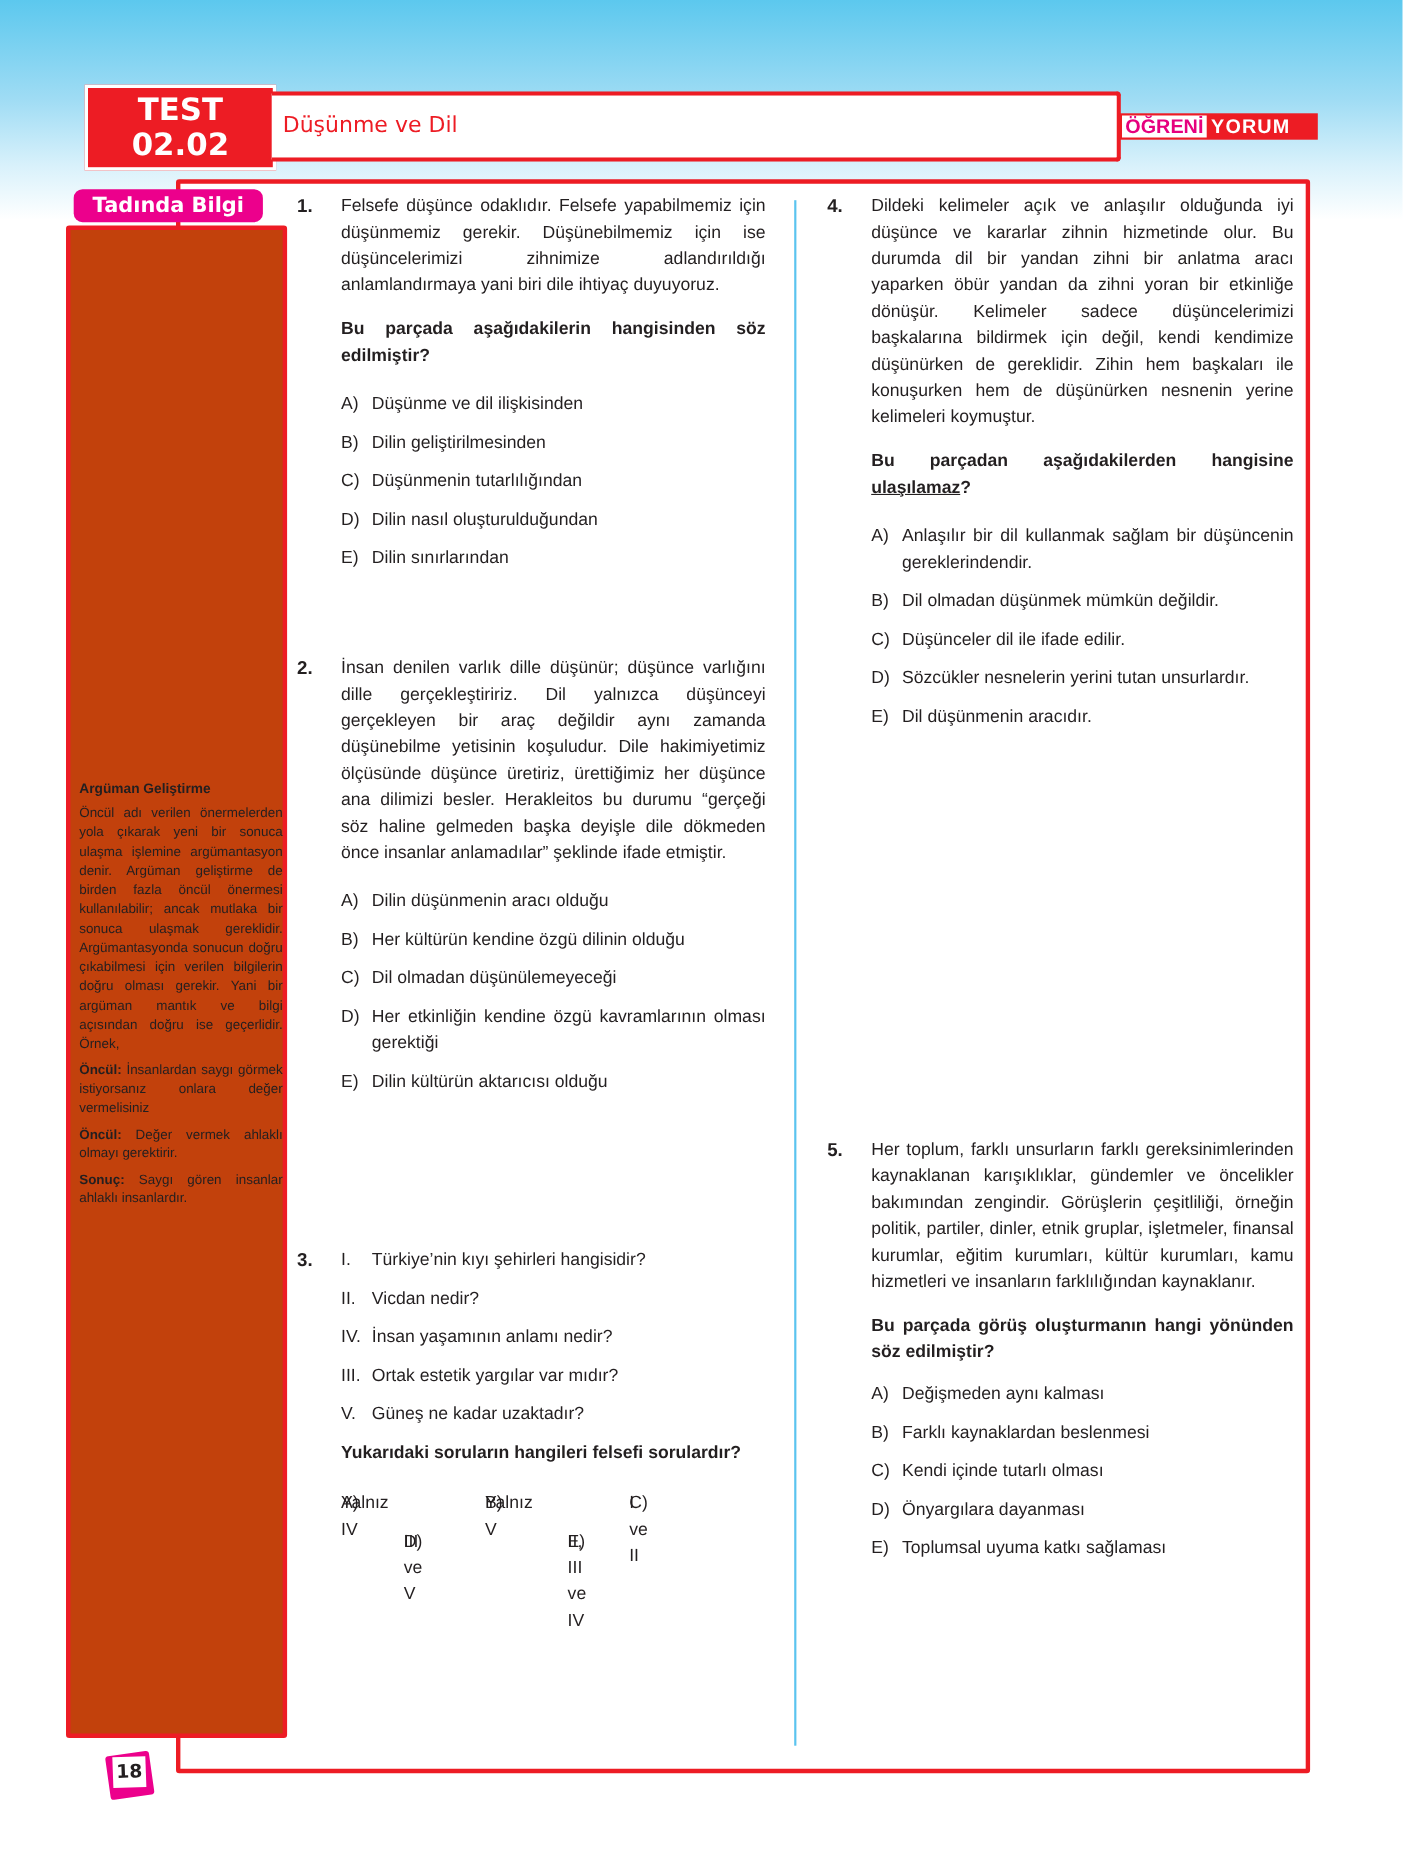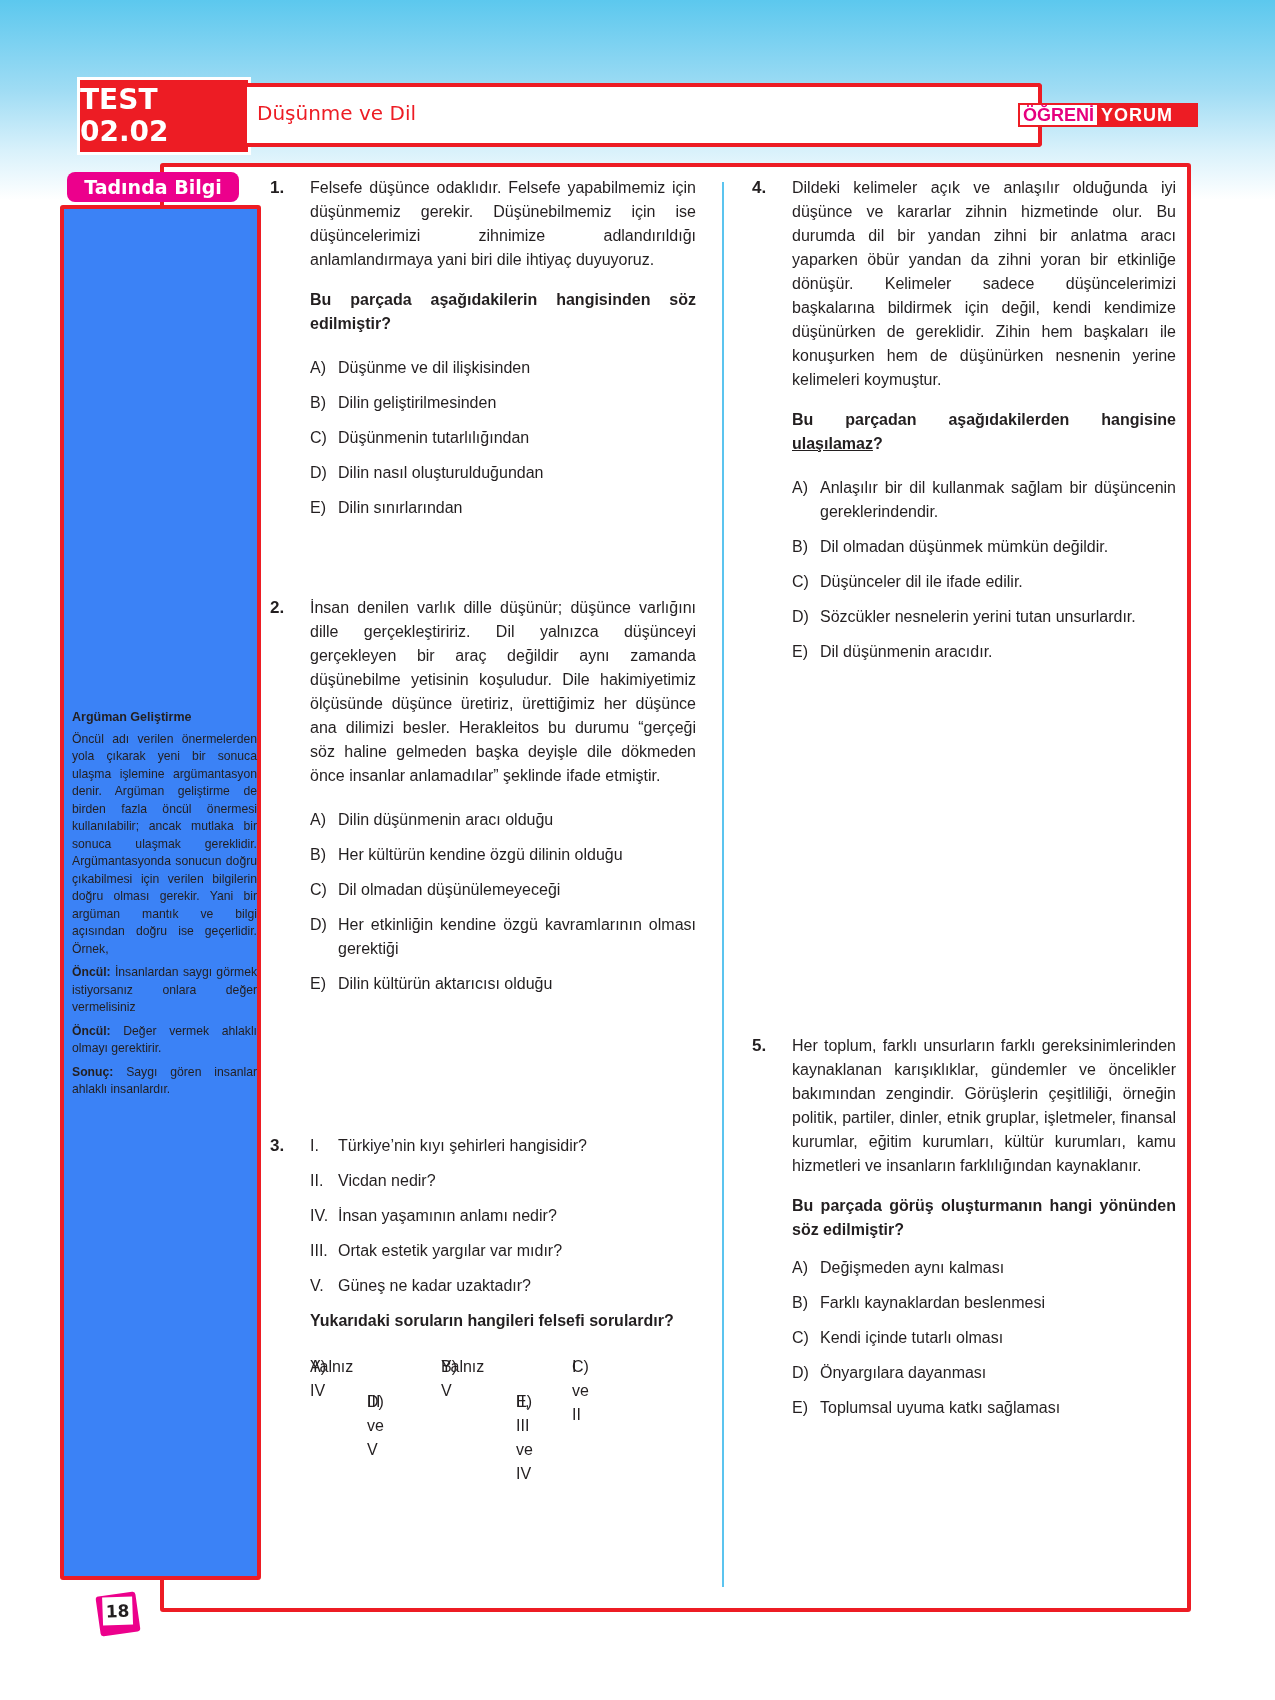--- a/index.html
+++ b/index.html
@@ -9,28 +9,27 @@
       font-family: "Liberation Sans", sans-serif;
       color: #231f20;
     }
     .abs { position: absolute; }
 
     
     .test-badge {
       left: 77px; top: 77px; width: 168px; height: 72px;
       background: #ed1c24; border: 3px solid #ffffff;
       color: #fff; font-family: "DejaVu Sans", sans-serif; font-weight: bold;
-      text-align: left; font-size: 28px; line-height: 32px;
+      text-align: center; font-size: 28px; line-height: 32px;
       display: flex; flex-direction: column; justify-content: center;
     }
     .title-box {
       left: 247px; top: 83px; width: 768px; height: 56px;
       background: #fff; border: 4px solid #ed1c24; border-left: none;
       border-radius: 0 4px 4px 0;
-      padding-left: 23px;
     }
     .title-text {
       position: absolute; left: 10px; top: 14px;
       font-family: "DejaVu Sans", sans-serif; font-size: 20px; color: #ed1c24;
     }
     .brand {
       left: 1018px; top: 103px; height: 24px; width: 180px;
       background: #ed1c24; display: flex; align-items: center;
       font-family: Liberation Sans, sans-serif; font-weight: bold; font-size: 18px;
     }
@@ -46,21 +45,21 @@
 
     
     .side-tab {
       left: 67px; top: 172px; width: 172px; height: 30px;
       background: #ec008c; border-radius: 8px;
       color: #fff; font-family: "DejaVu Sans", sans-serif; font-weight: bold; font-size: 19px;
       text-align: center; line-height: 30px;
     }
     .side-box {
       left: 60px; top: 205px; width: 201px; height: 1375px;
-      background: #3b82f6; border: 4px solid #ed1c24; border-radius: 3px;
+      background: #c2410c; border: 4px solid #ed1c24; border-radius: 3px;
       box-sizing: border-box;
       padding: 0 16px;
     }
     .side-content { position: absolute; left: 8px; top: 500px; width: 185px; font-size: 12.2px; line-height: 17.5px; color: #231f20; text-align: justify; }
     .side-heading { font-weight: bold; font-size: 12.5px; margin-bottom: 4px; }
     .side-para { margin: 0 0 6px 0; }
     .side-para b { font-weight: bold; }
 
     .page-num {
       left: 98px; top: 1594px; width: 40px; height: 40px;

